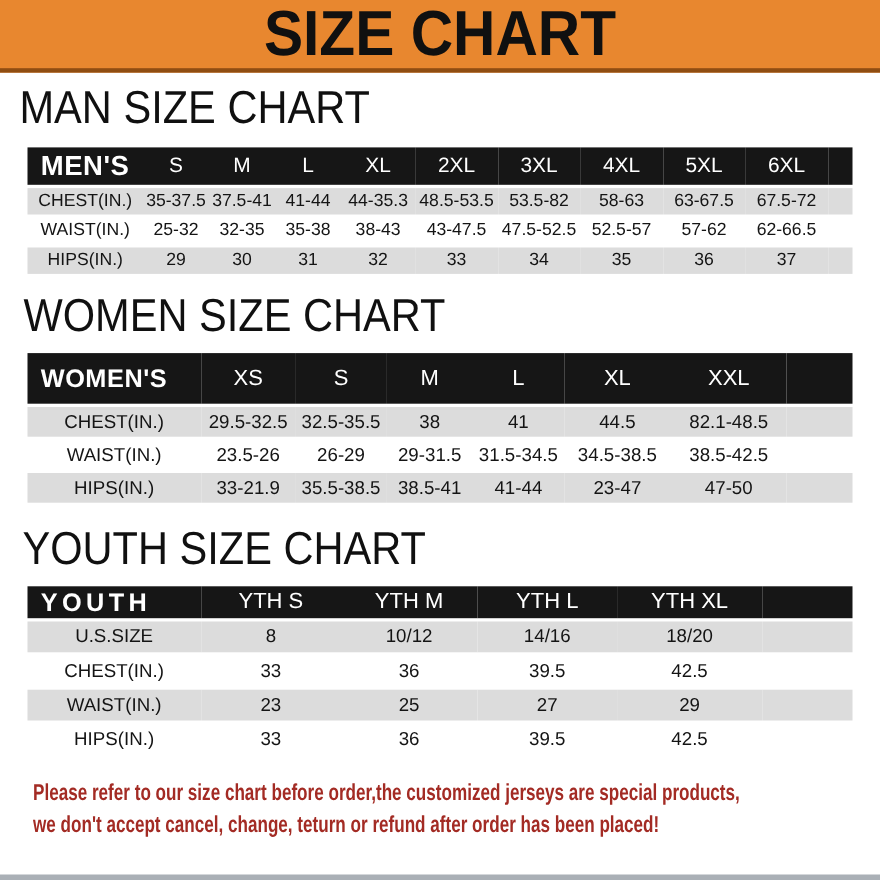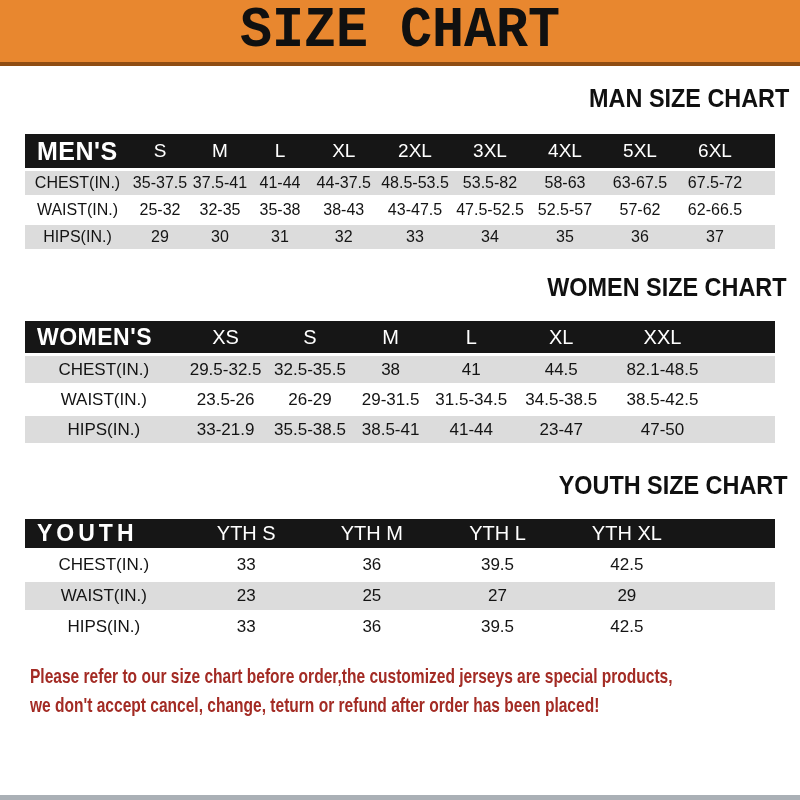--- a/index.html
+++ b/index.html
@@ -19,35 +19,35 @@
     position: relative;
     overflow: hidden;
     color: var(--ink);
   }
 
   
   .banner {
     height: 66px;
     background: var(--banner-bg);
     border-bottom: 4px solid var(--banner-edge);
-    display: flex; align-items: center; justify-content: center; font-family: Liberation Mono, monospace;
+    display: flex; align-items: center; justify-content: center;
   }
   .banner-title {
     font-size: 58px; font-weight: bold; color: #101010;
     line-height: 1;
     transform: scaleX(0.92);
     letter-spacing: 0px;
     white-space: nowrap;
   }
 
   
   .section-heading {
-    margin: 0; text-align: right;
-    font-weight: bold; color: #101010;
-    font-size: 26px; line-height: 38px;
+    margin: 0; text-align: left;
+    font-weight: normal; color: #101010;
+    font-size: 42px; line-height: 38px;
     white-space: nowrap;
   }
   .section-heading > span { display: inline-block; transform: scaleX(0.9); }
   .mh1 { margin-top: 13px; }
   .mh2 { margin-top: 16px; }
   .mh3 { margin-top: 20px; }
 
   
   table.size-table {
     width: 750px; margin-left: 25px;
@@ -66,21 +66,21 @@
     overflow: hidden;
     margin-left: 10px;
   }
   table.size-table th.corner {
     text-align: left; padding-left: 12px;
     font-weight: bold;
   }
   
   .t-men   thead th { height: 34px; font-size: 19px; }
   .t-men   th.corner { font-size: 25px; letter-spacing: 0.5px; }
-  .t-women thead th { height: 32px; font-size: 20px; }
+  .t-women thead th { height: 46px; font-size: 20px; }
   .t-women th.corner { font-size: 23px; letter-spacing: 0.5px; }
   .t-youth thead th { height: 24px; font-size: 20px; }
   .t-youth th.corner { font-size: 23px; letter-spacing: 4px; }
 
   table.size-table td {
     text-align: center;
     color: var(--ink);
     background: #ffffff;
     overflow: hidden;
     white-space: nowrap;
@@ -146,21 +146,21 @@
         <th>6XL</th>
         <th></th>
       </tr>
     </thead>
     <tbody>
       <tr class="stripe">
         <td>CHEST(IN.)</td>
         <td>35-37.5</td>
         <td>37.5-41</td>
         <td>41-44</td>
-        <td>44-37.5</td>
+        <td>44-35.3</td>
         <td>48.5-53.5</td>
         <td>53.5-82</td>
         <td>58-63</td>
         <td>63-67.5</td>
         <td>67.5-72</td>
         <td></td>
       </tr>
       <tr>
         <td>WAIST(IN.)</td>
         <td>25-32</td>
@@ -266,20 +266,28 @@
       <tr>
         <th class="corner">YOUTH</th>
         <th>YTH S</th>
         <th>YTH M</th>
         <th>YTH L</th>
         <th>YTH XL</th>
         <th></th>
       </tr>
     </thead>
     <tbody>
+      <tr class="stripe">
+        <td>U.S.SIZE</td>
+        <td>8</td>
+        <td>10/12</td>
+        <td>14/16</td>
+        <td>18/20</td>
+        <td></td>
+      </tr>
       <tr>
         <td>CHEST(IN.)</td>
         <td>33</td>
         <td>36</td>
         <td>39.5</td>
         <td>42.5</td>
         <td></td>
       </tr>
       <tr class="stripe">
         <td>WAIST(IN.)</td>

